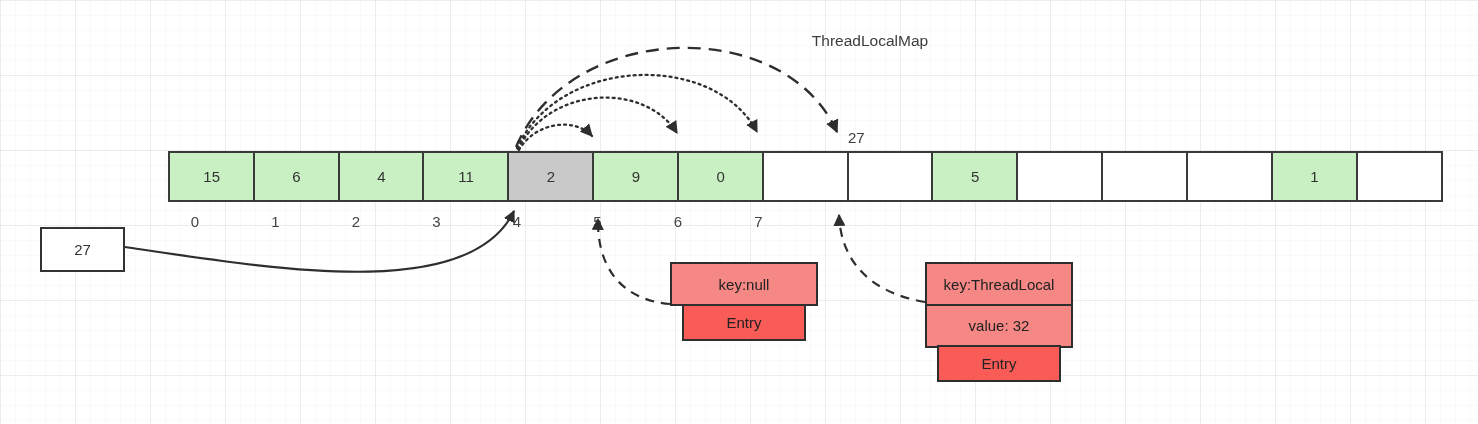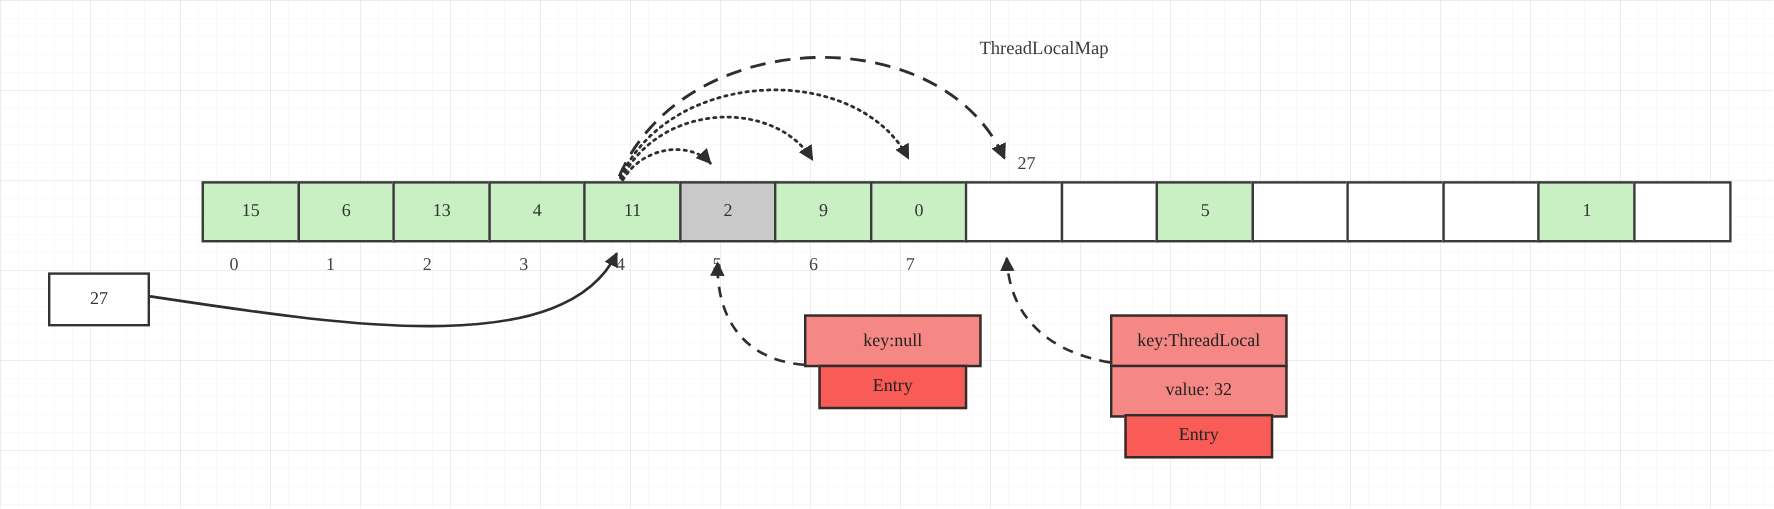--- a/index.html
+++ b/index.html
@@ -1,18 +1,18 @@
 <!DOCTYPE html>
 <html style="--cell-green: #c9f0c2; --cell-gray: #c9c9c9; --entry-body: #f58784; --entry-tag: #f95b57;"><head>
 <meta charset="utf-8">
 <style>
   html,body{margin:0;padding:0;}
   .canvas{
     position:relative;width:1478px;height:424px;overflow:hidden;
-    font-family:Liberation Serif, serif;
+    font-family:Liberation Sans, sans-serif;
     background-color:#ffffff;
     background-image:
       linear-gradient(rgba(80,80,90,0.07) 1px, transparent 1px),
       linear-gradient(90deg, rgba(80,80,90,0.07) 1px, transparent 1px),
       linear-gradient(rgba(80,80,90,0.032) 1px, transparent 1px),
       linear-gradient(90deg, rgba(80,80,90,0.032) 1px, transparent 1px);
     background-size:75px 75px,75px 75px,15px 15px,15px 15px;
   }
   .title{
     position:absolute;left:760px;top:32px;width:220px;text-align:center;
@@ -64,21 +64,20 @@
 
 <div class="canvas">
 
   <div class="title">ThreadLocalMap</div>
 
   <div class="probe-label">27</div>
 
   <div class="array-row" id="array-row">
       <div class="cell green">15</div>
       <div class="cell green">6</div>
-      <div class="cell green">13</div>
       <div class="cell green">4</div>
       <div class="cell green">11</div>
       <div class="cell gray">2</div>
       <div class="cell green">9</div>
       <div class="cell green">0</div>
       <div class="cell "></div>
       <div class="cell "></div>
       <div class="cell green">5</div>
       <div class="cell "></div>
       <div class="cell "></div>

